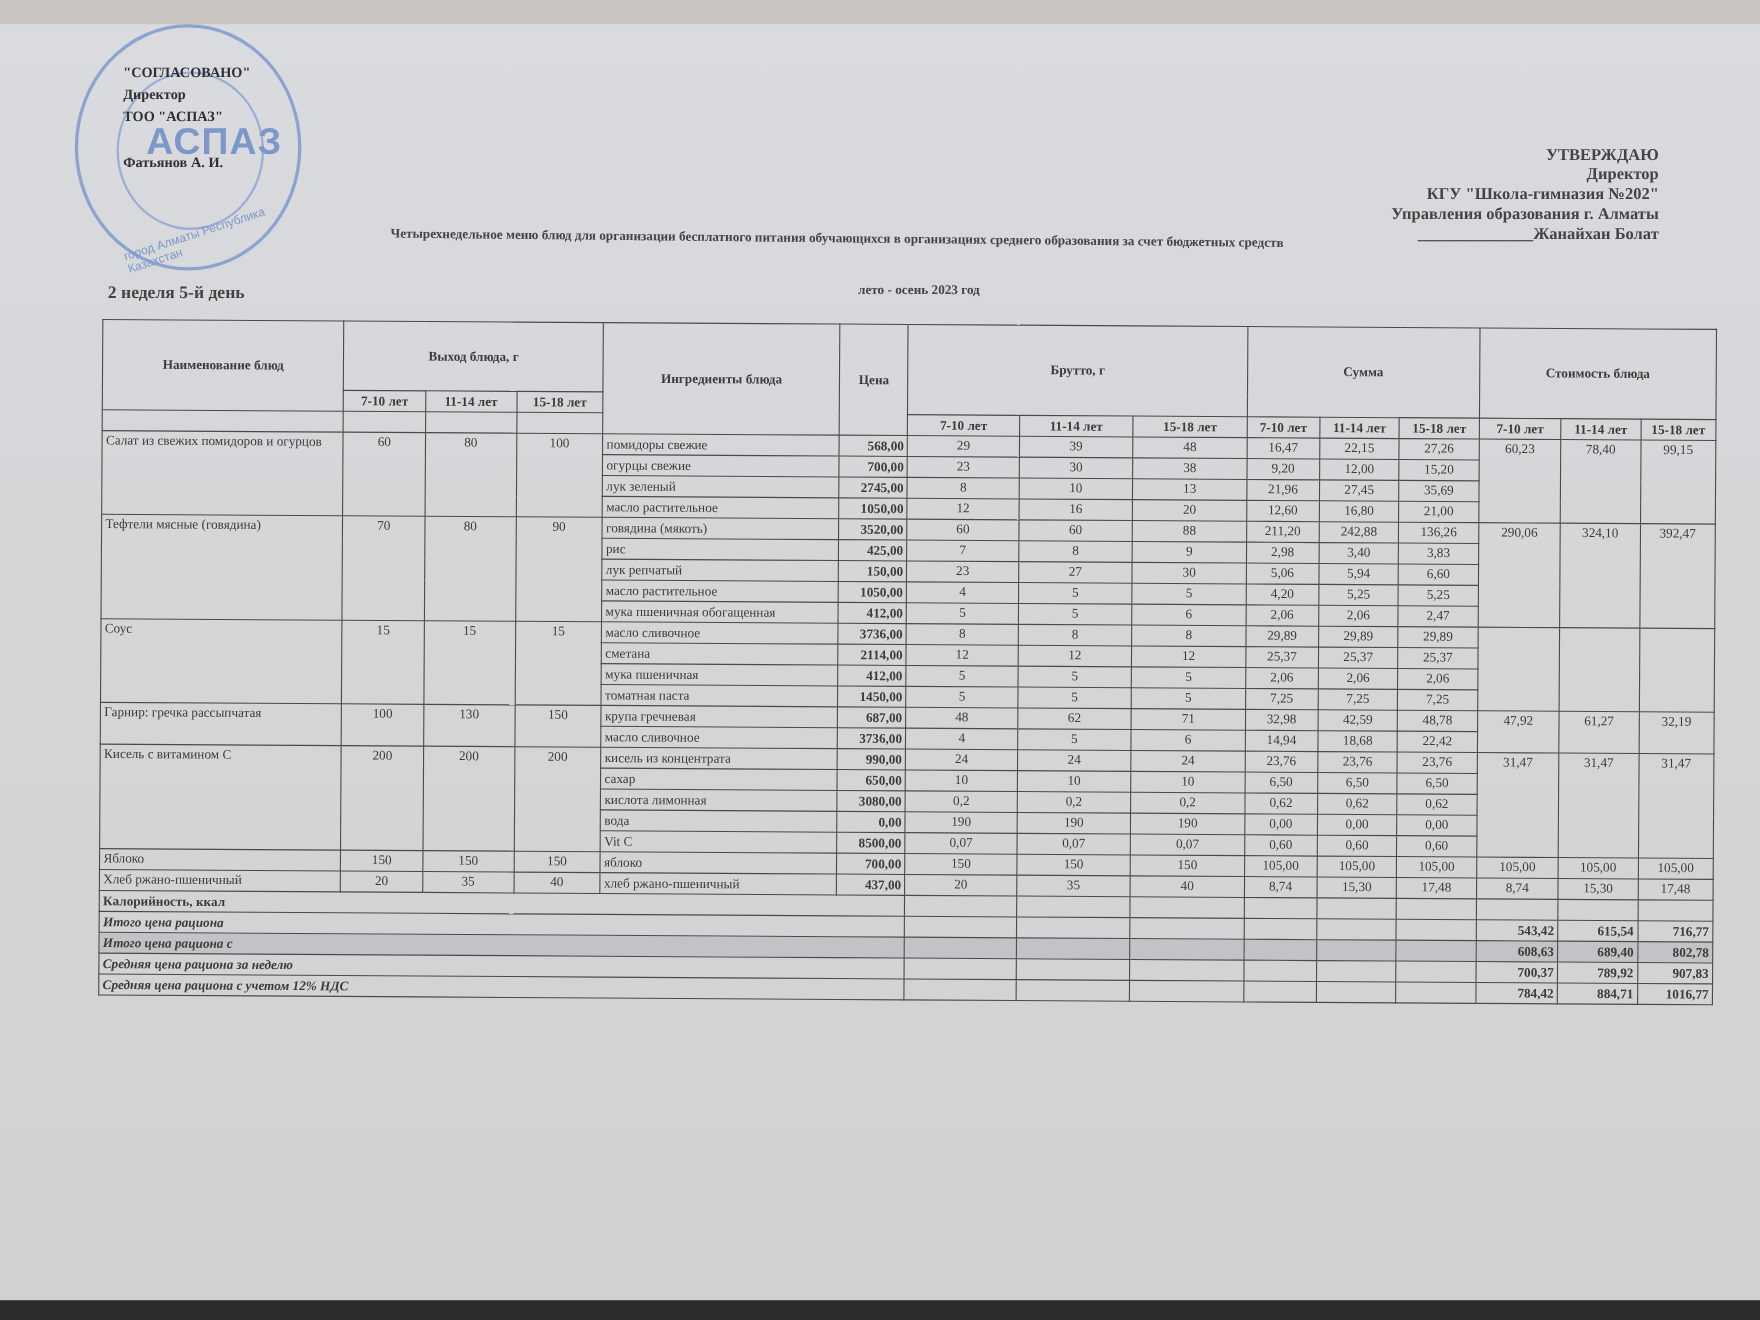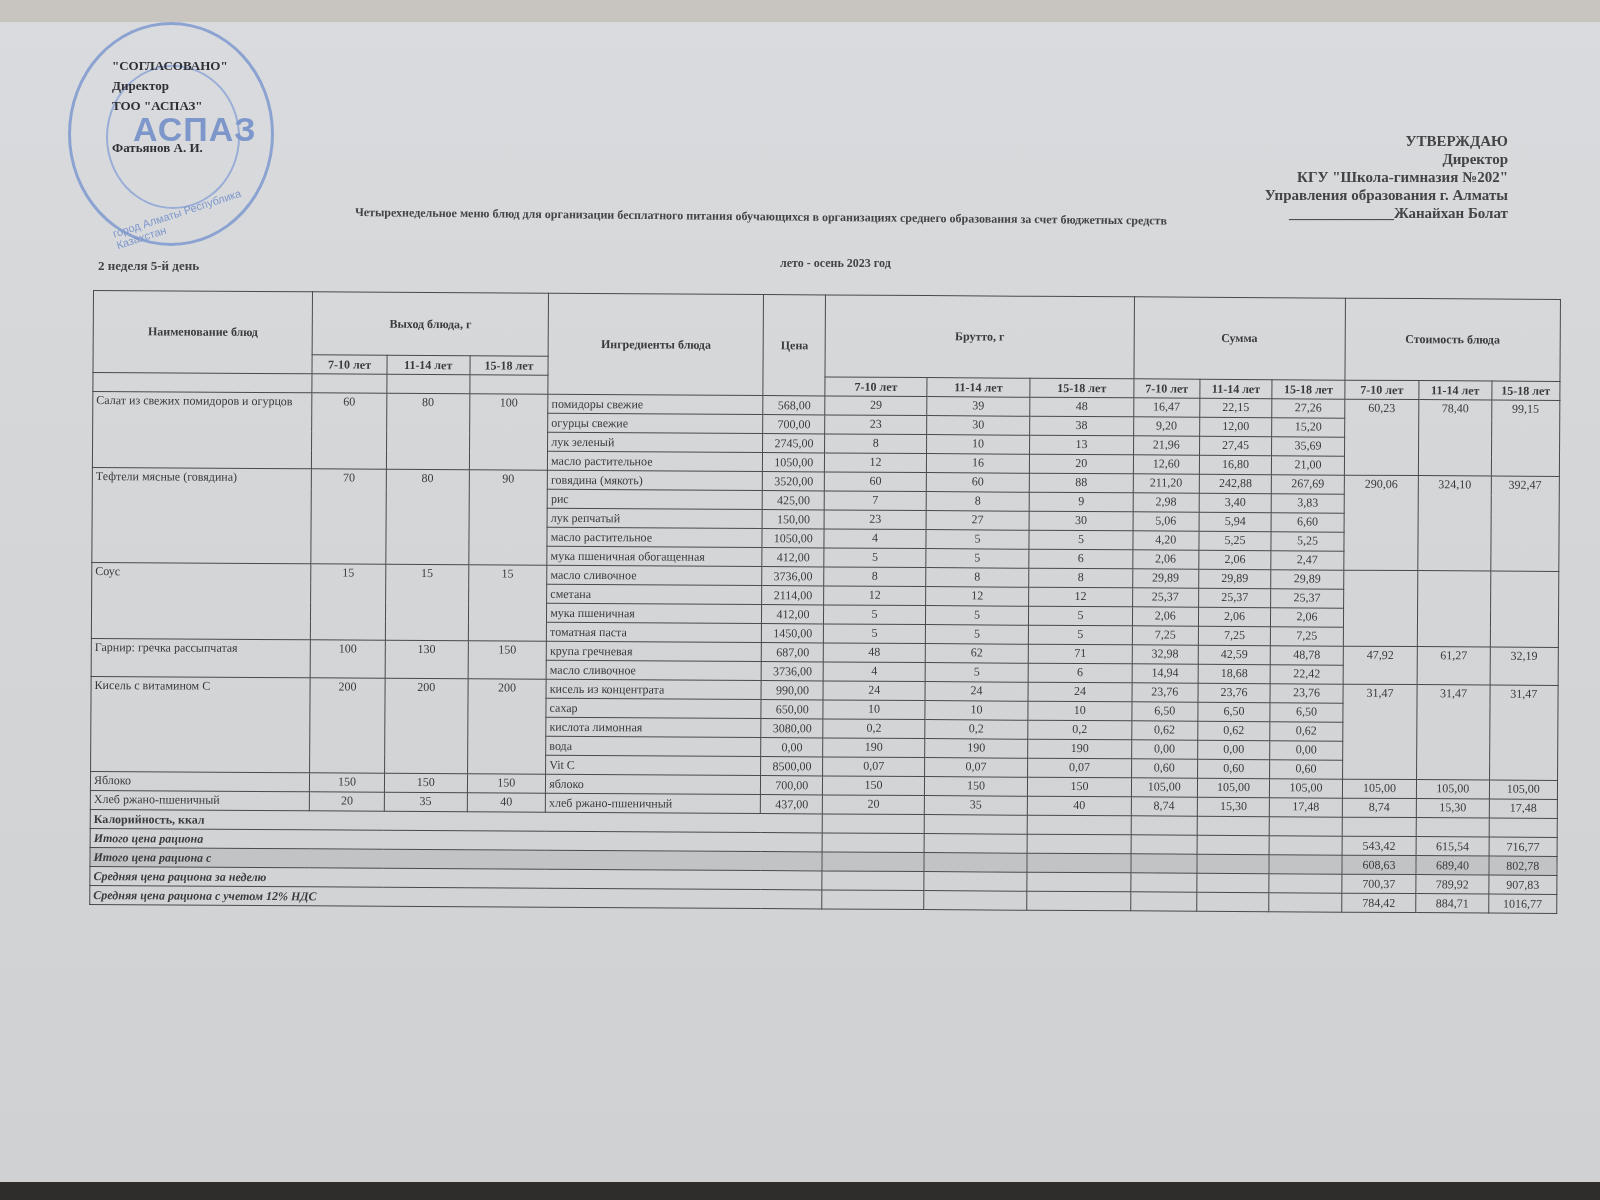--- a/index.html
+++ b/index.html
@@ -7,29 +7,29 @@
   .paper{position:absolute;left:0;top:0;width:1600px;height:1185px;background:linear-gradient(180deg,#d9dbde 0%,#d4d6d8 40%,#cfd1d3 100%);}
   .paper-edge{position:absolute;left:0;top:0;width:100%;height:22px;background:#c8c5c0;}
   .bottom-strip{position:absolute;left:0;bottom:0;width:100%;height:18px;background:#2f2d2b;}
   .stamp{position:absolute;left:68px;top:22px;width:200px;height:218px;border:3px solid #7f9ad0;border-radius:50%;opacity:.85;}
   .stamp-inner{position:absolute;left:35px;top:40px;width:130px;height:140px;border:2px solid #8fa6d6;border-radius:50%;}
   .stamp-text{position:absolute;color:#6f8cc8;font-family:"Liberation Sans",sans-serif;font-size:14px;}
   .approve-left{position:absolute;left:112px;top:56px;font-weight:bold;font-size:13px;line-height:20px;color:#2f2f36;}
   .approve-right{position:absolute;right:92px;top:132px;text-align:right;font-weight:bold;font-size:15px;line-height:18px;color:#444;}
   .title{position:absolute;left:355px;top:205px;font-weight:bold;font-size:12px;color:#444;transform:rotate(0.6deg);transform-origin:left;}
   .subtitle{position:absolute;left:780px;top:256px;font-weight:bold;font-size:12px;color:#444;}
-  .day-label{position:absolute;left:98px;top:258px;font-weight:bold;font-size:13px;color:#444;}
+  .day-label{position:absolute;left:98px;top:258px;font-weight:bold;font-size:16px;color:#444;}
   .tablewrap{position:absolute;left:93px;top:290px;width:1468px;transform:rotate(0.35deg);transform-origin:left top;}
   table{border-collapse:collapse;width:100%;font-size:12px;table-layout:fixed;}
   td,th{border:1px solid #4a4a4a;padding:0 3px;height:18px;line-height:17px;white-space:nowrap;overflow:hidden;}
   th{font-weight:bold;font-size:12px;text-align:center;}
   .hdr-big{height:62px;}
   .l{text-align:left;}
   .c{text-align:center;vertical-align:top;}
-  .r{text-align:center;}
+  .r{text-align:right;font-weight:bold;}
   .dish{vertical-align:top;text-align:left;white-space:normal;}
   .foot{font-weight:bold;font-style:italic;text-align:left;}
   .shade{background:rgba(120,120,125,.18);}
 </style>
 </head>
 <body>
 
 <div class="paper">
   <div class="paper-edge"></div>
 
@@ -162,21 +162,21 @@
             <td class="c" rowspan="5">70</td>
             <td class="c" rowspan="5">80</td>
             <td class="c" rowspan="5">90</td>
             <td class="l">говядина (мякоть)</td>
             <td class="r">3520,00</td>
             <td class="c">60</td>
             <td class="c">60</td>
             <td class="c">88</td>
             <td class="c">211,20</td>
             <td class="c">242,88</td>
-            <td class="c">267,69</td>
+            <td class="c">136,26</td>
             <td class="c" rowspan="5">290,06</td>
             <td class="c" rowspan="5">324,10</td>
             <td class="c" rowspan="5">392,47</td>
           </tr>
           <tr>
             <td class="l">рис</td>
             <td class="r">425,00</td>
             <td class="c">7</td>
             <td class="c">8</td>
             <td class="c">9</td>

